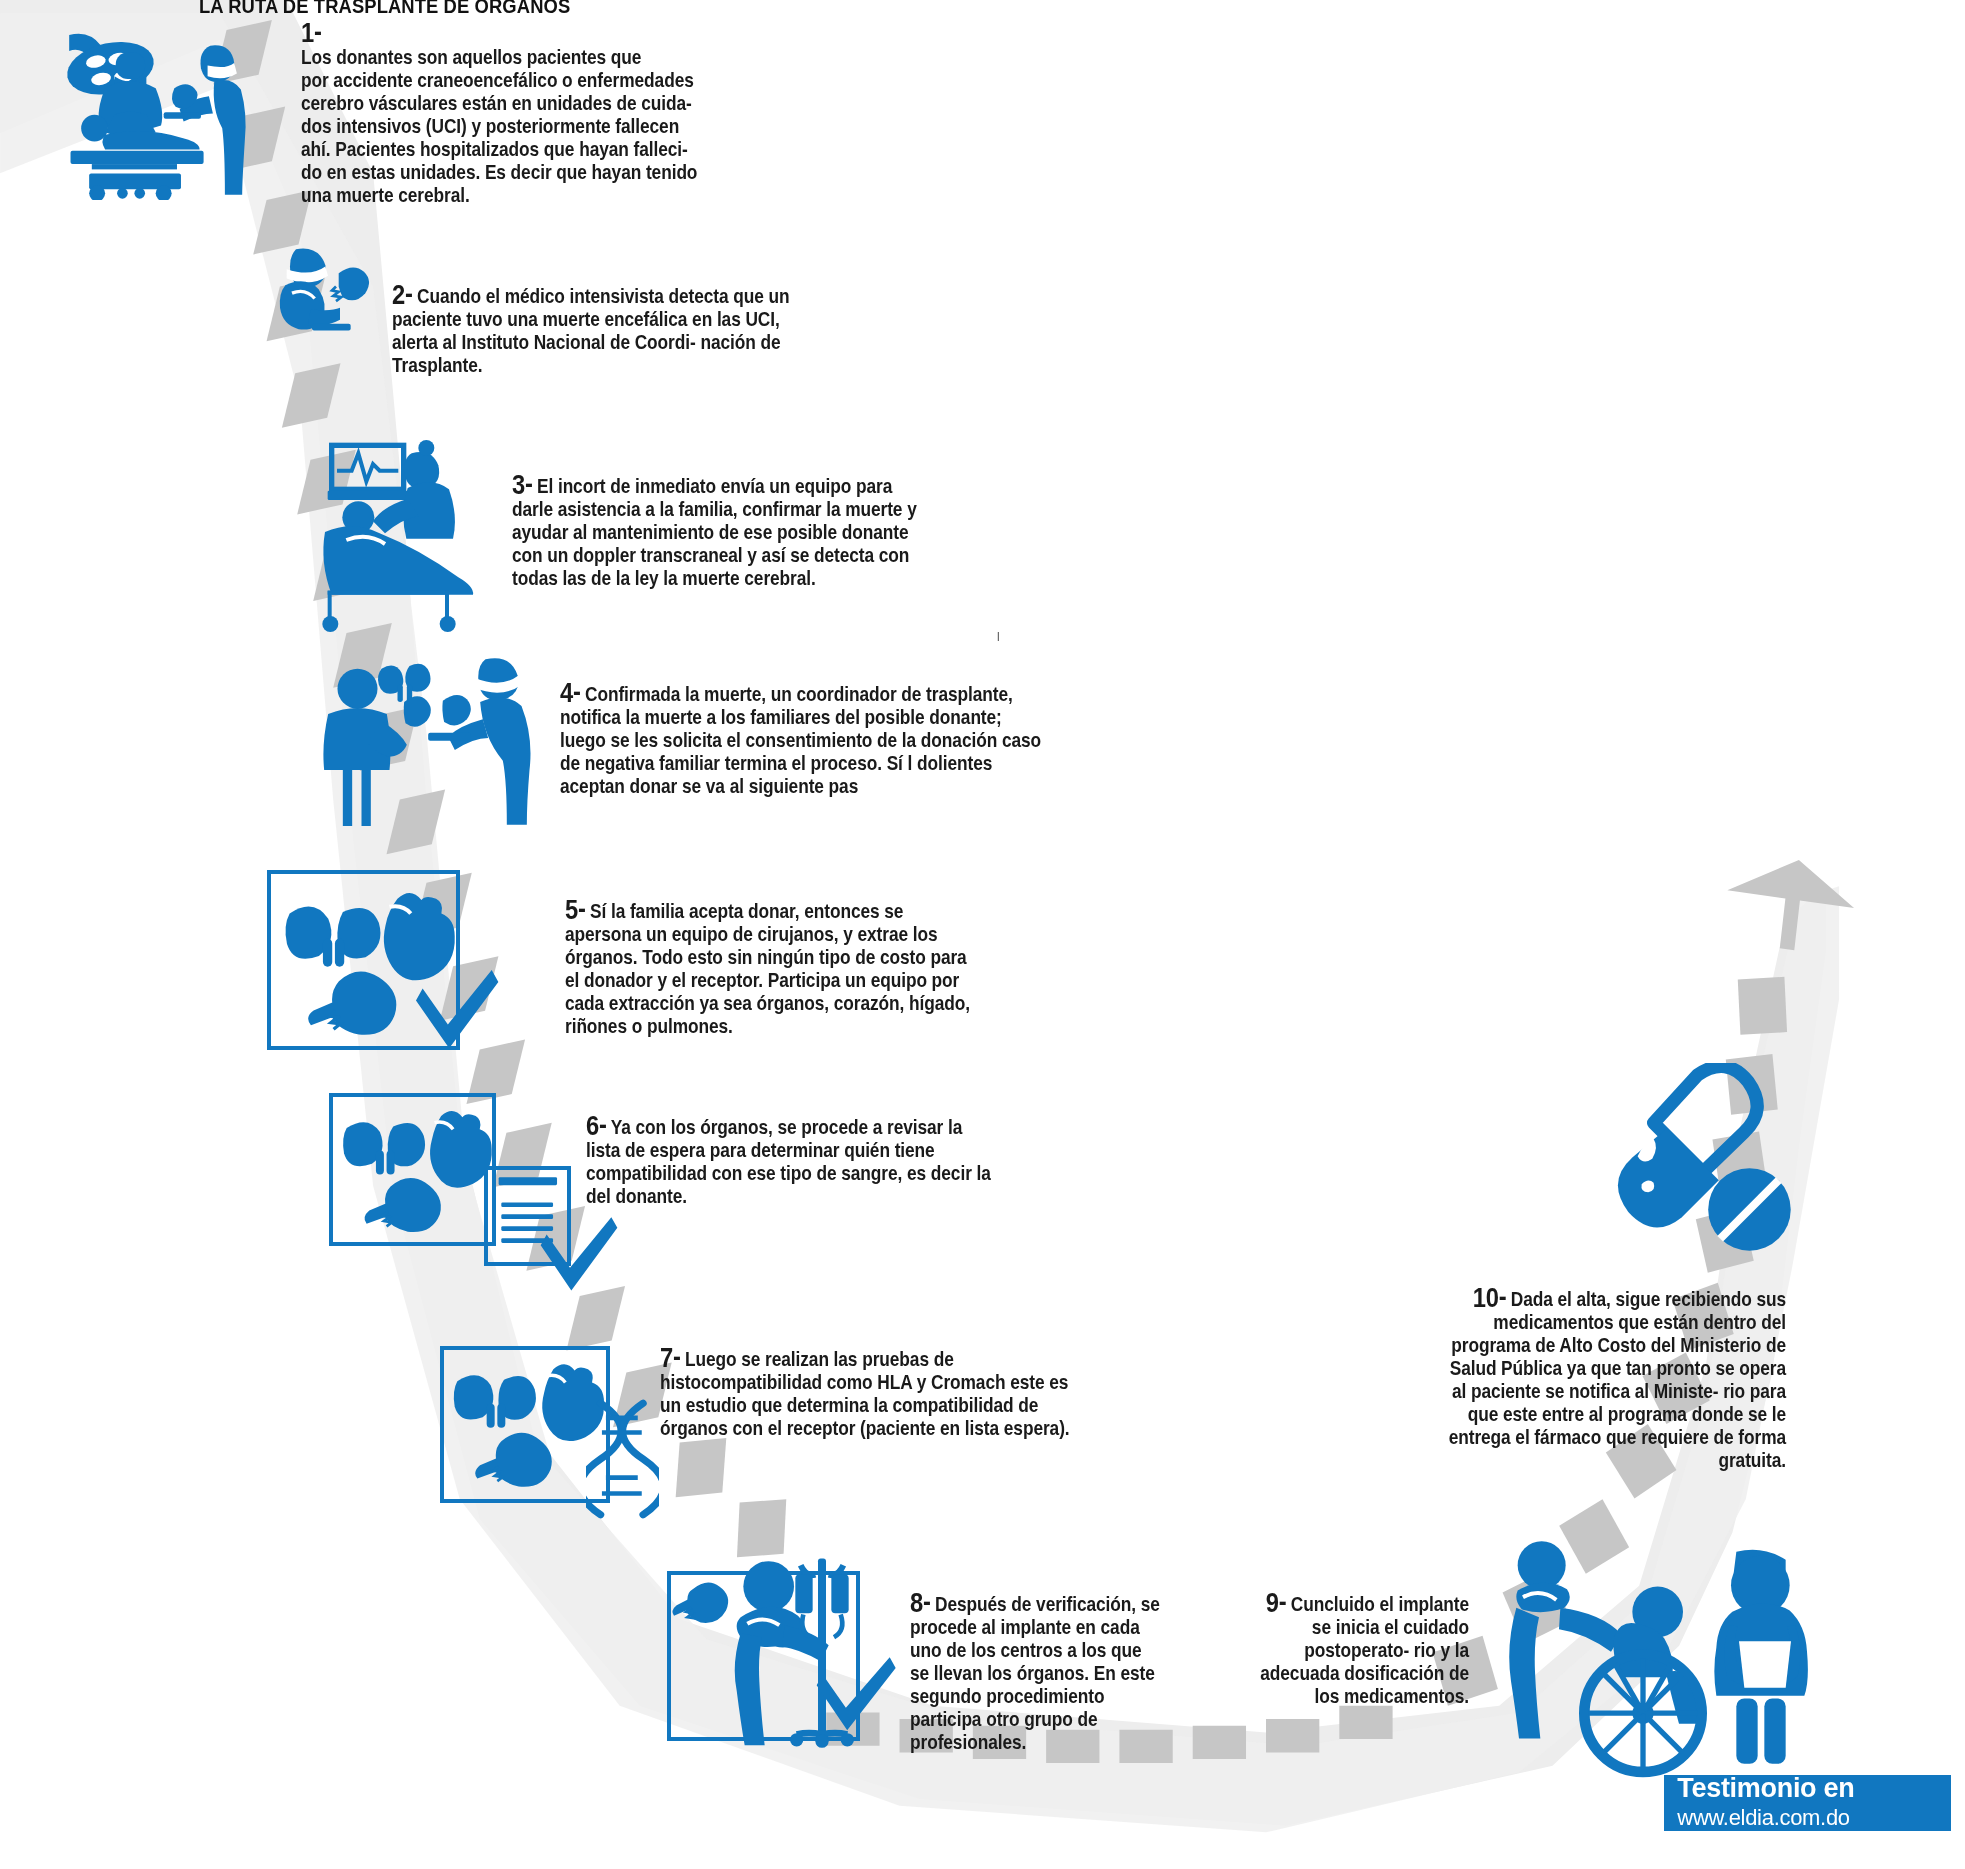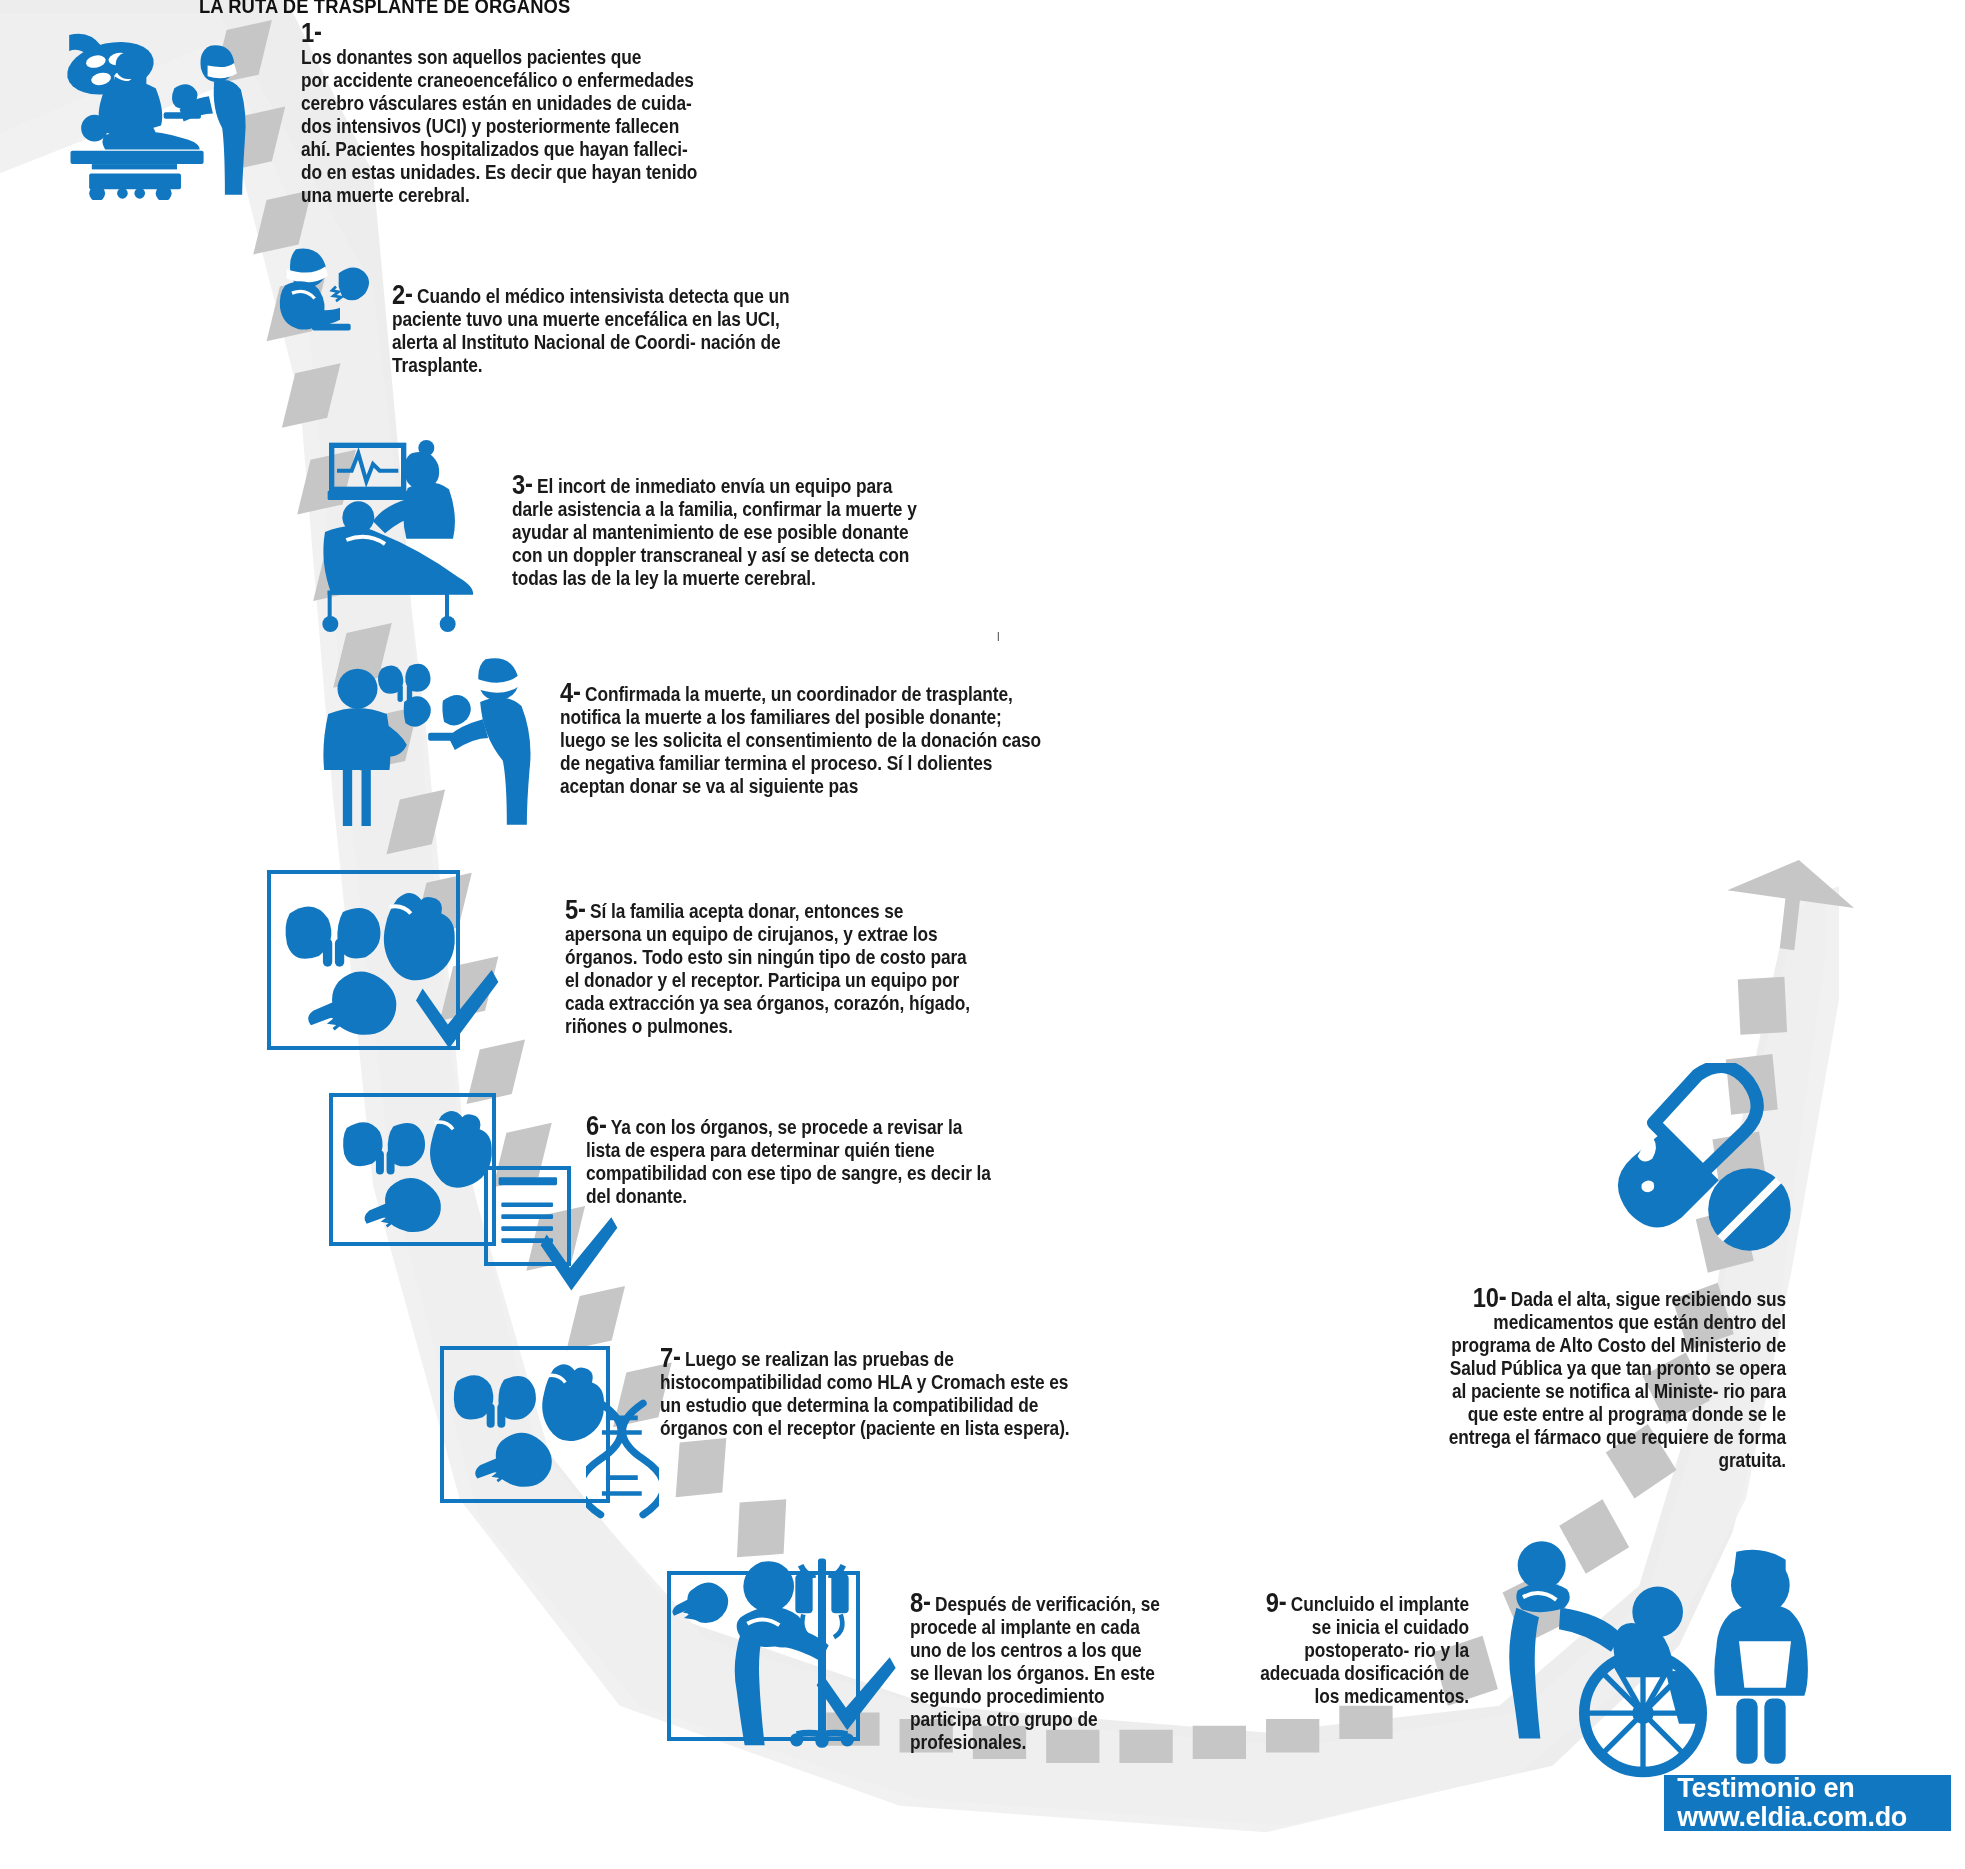--- a/index.html
+++ b/index.html
@@ -46,21 +46,21 @@
 
   
   .testimonio{
     position:absolute; z-index:9;
     left:1664px; top:1775px; width:287px; height:56px;
     background:#1177c0; color:#fff;
     display:flex; flex-direction:column; justify-content:center;
     padding-left:13.3px;
   }
   .testimonio .t1{ font-size:27px; font-weight:bold; line-height:29px; letter-spacing:-0.3px;}
-  .testimonio .t2{ font-size:27px; font-weight:bold; line-height:29px; letter-spacing:-0.3px;}
+  .testimonio .t2{ font-size:22px; font-weight:normal; line-height:29px; letter-spacing:-0.3px;}
 
   .stray{ position:absolute; color:#555; font-size:12px; z-index:4; }
 </style>
 </head>
 <body>
 
 <svg id="bg-ribbon" viewBox="0 0 2949 2805" width="1965" height="1869">
 
   <path d="M 0 0 L 430 0 L 560 260 L 600 700 L 640 1200 L 690 1700 L 800 2150
            L 1020 2430 L 1400 2560 L 1900 2600 L 2250 2560 L 2460 2380

